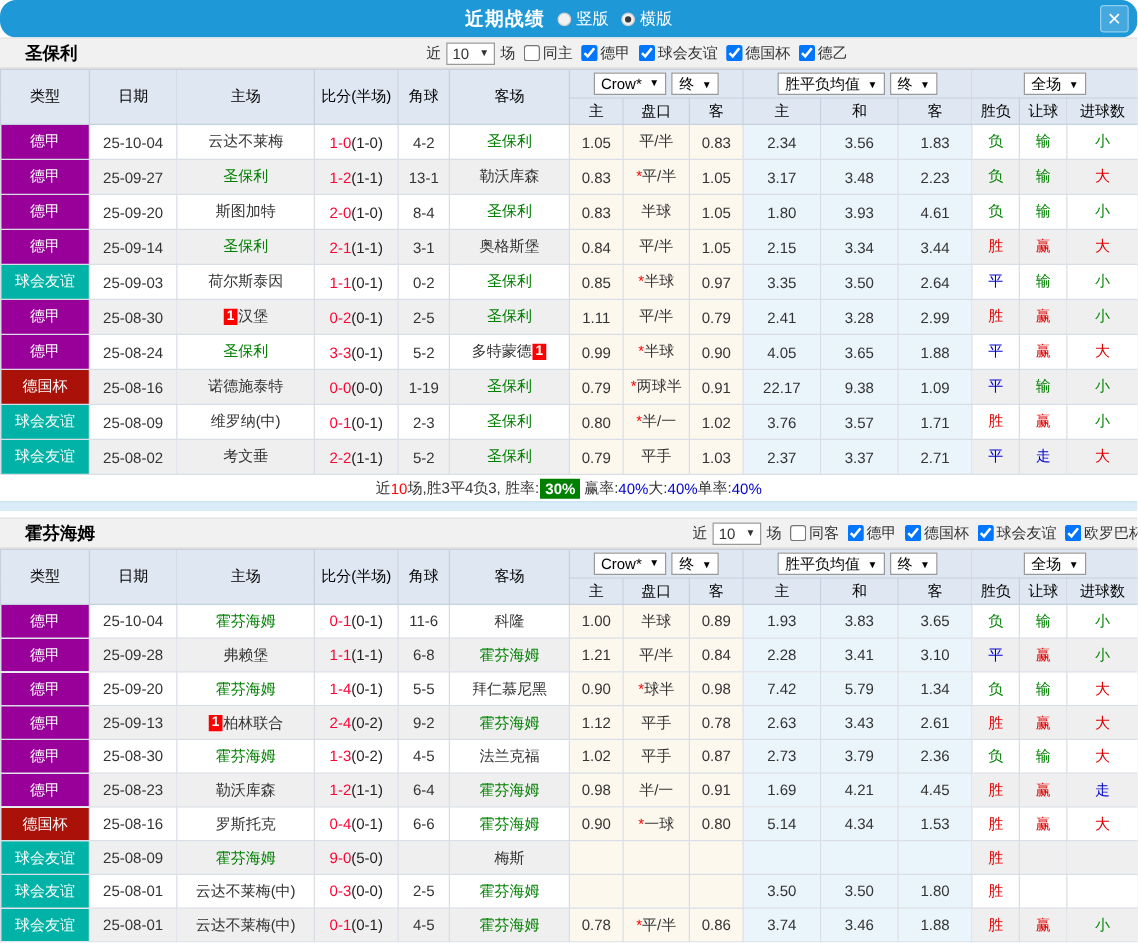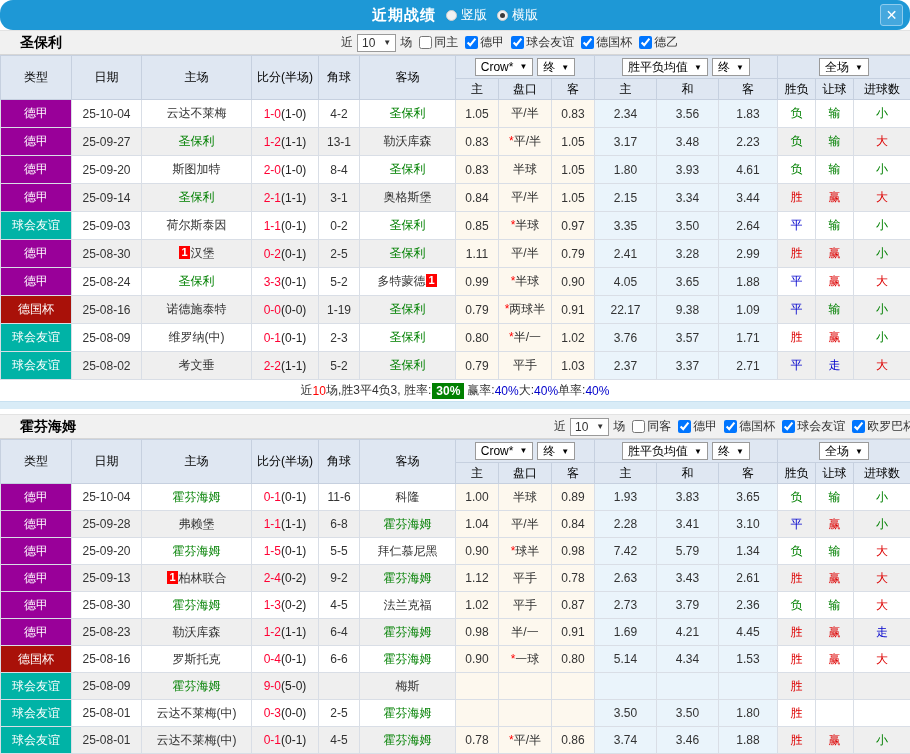--- a/index.html
+++ b/index.html
@@ -462,35 +462,35 @@
             <td style="color: rgb(0, 128, 0);">输</td>
             <td style="color: rgb(0, 128, 0);">小</td>
           </tr>
           <tr>
             <td class="league" style="background: rgb(153, 0, 153);">德甲</td>
             <td>25-09-28</td>
             <td><span class="">弗赖堡</span></td>
             <td><span class="ft">1-1</span><span class="ht">(1-1)</span></td>
             <td>6-8</td>
             <td><span class="focus">霍芬海姆</span></td>
-            <td class="crow">1.04</td>
+            <td class="crow">1.21</td>
             <td class="crow">平/半</td>
             <td class="crow">0.84</td>
             <td class="avg">2.28</td>
             <td class="avg">3.41</td>
             <td class="avg">3.10</td>
             <td style="color: rgb(0, 0, 204);">平</td>
             <td style="color: rgb(221, 0, 0);">赢</td>
             <td style="color: rgb(0, 128, 0);">小</td>
           </tr>
           <tr>
             <td class="league" style="background: rgb(153, 0, 153);">德甲</td>
             <td>25-09-20</td>
             <td><span class="focus">霍芬海姆</span></td>
-            <td><span class="ft">1-5</span><span class="ht">(0-1)</span></td>
+            <td><span class="ft">1-4</span><span class="ht">(0-1)</span></td>
             <td>5-5</td>
             <td><span class="">拜仁慕尼黑</span></td>
             <td class="crow">0.90</td>
             <td class="crow"><span class="star">*</span>球半</td>
             <td class="crow">0.98</td>
             <td class="avg">7.42</td>
             <td class="avg">5.79</td>
             <td class="avg">1.34</td>
             <td style="color: rgb(0, 128, 0);">负</td>
             <td style="color: rgb(0, 128, 0);">输</td>

